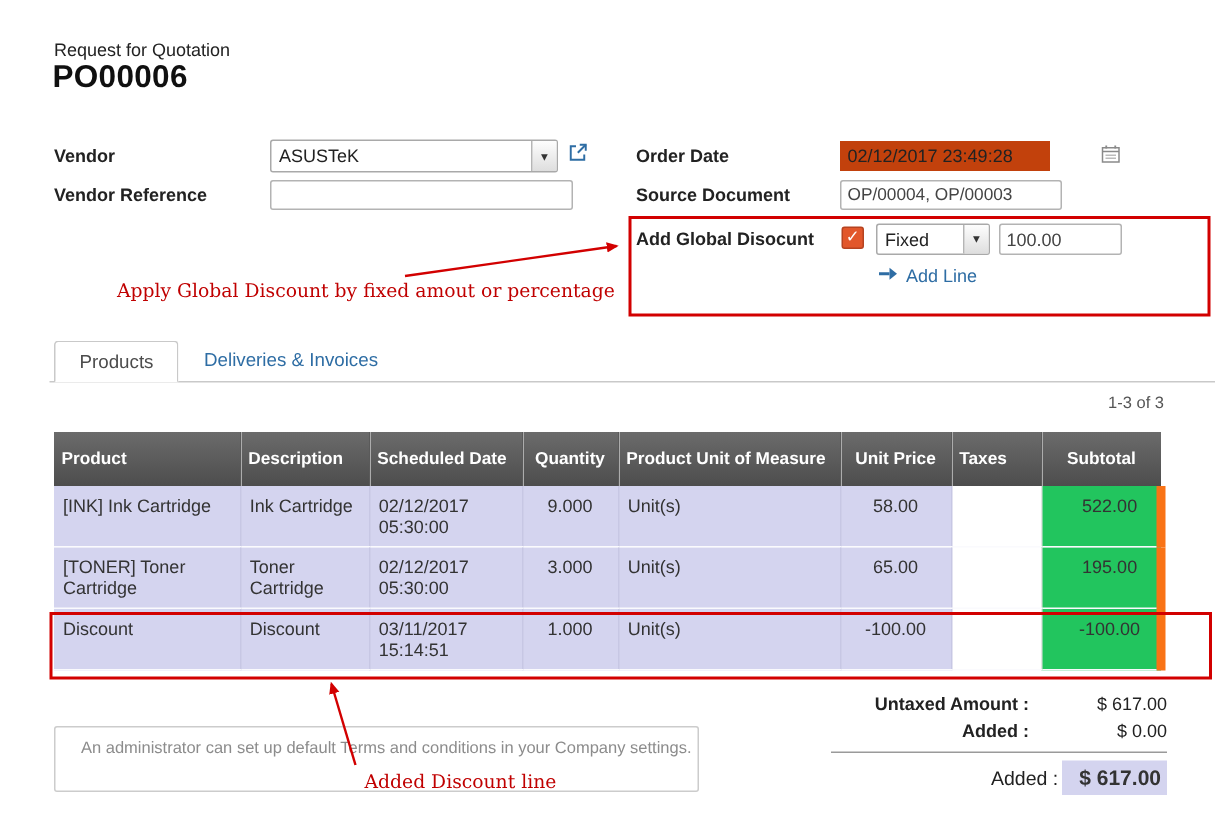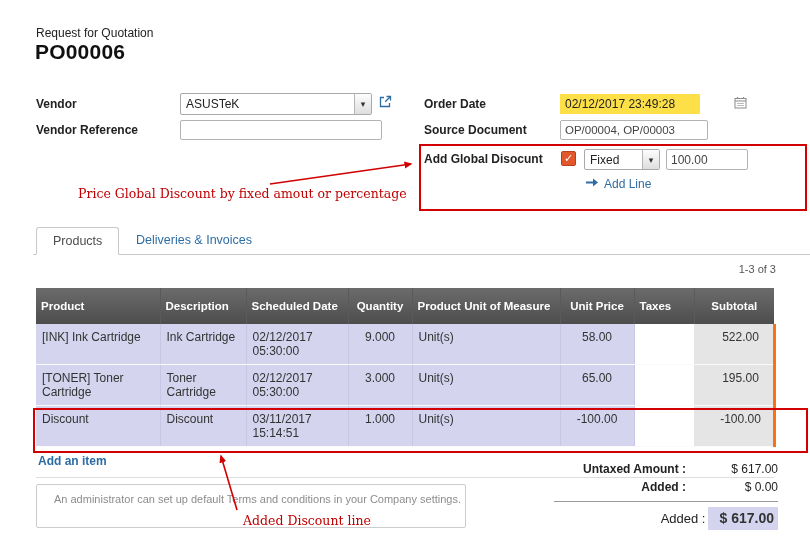--- a/index.html
+++ b/index.html
@@ -11,38 +11,38 @@
   .subtitle { font-size:12px; color:#222; }
   .title { font-size:21px; font-weight:700; color:#101010; margin:0; letter-spacing:.2px; }
   .flabel { font-weight:700; font-size:12px; color:#222; }
 
   .combo { display:flex; align-items:stretch; border:1px solid #a9a9a9; background:#fff; border-radius:2px; }
   .combo-val { flex:1; padding:2px 5px; font-size:12px; line-height:16px; color:#222; overflow:hidden; white-space:nowrap; }
   .combo-dd { width:17px; background:linear-gradient(#fdfdfd,#dedede); border-left:1px solid #b5b5b5; color:#333;
               font-size:9px; display:flex; align-items:center; justify-content:center; }
   .tinput { border:1px solid #b3b3b3; border-radius:2px; background:#fff; font:11.5px "Liberation Sans",sans-serif;
             padding:1px 4px; color:#444; outline:none; }
-  .hl-field { background:#fde047; font-size:12px; line-height:20px; padding:0 5px; color:#222; white-space:nowrap; }
+  .hl-field { background:#c2410c; font-size:12px; line-height:20px; padding:0 5px; color:#222; white-space:nowrap; }
   .lnk { color:#2e6da4; text-decoration:none; cursor:pointer; }
 
   .tab-active { background:#fff; border:1px solid #c9c9c9; border-bottom:1px solid #fff; border-radius:3px 3px 0 0;
                 padding:0 16px; line-height:26px; height:28px; color:#4c4c4c; z-index:2; font-size:12.5px; }
   .tab-link { padding:0 14px; line-height:27px; font-size:12.5px; }
   .tabline { background:#c9c9c9; height:1px; z-index:1; }
   .pager { font-size:11px; color:#555; }
 
   table.olist { border-collapse:collapse; table-layout:fixed; width:738px; }
   .olist th { background:linear-gradient(#6b6b6b,#4d4d4d); color:#fff; font-weight:700; font-size:11.5px;
               text-align:left; padding:12px 5px; border-right:1px solid #5a5a5a; white-space:nowrap; overflow:hidden; }
   .olist th:last-child { border-right:none; }
   .olist th.num, .olist td.num { text-align:center; }
   .olist td { font-size:12px; line-height:14px; padding:6px; vertical-align:top; background:#d4d4ef;
               border-bottom:1px solid #fafafd; border-right:1px solid #c7c7e4; color:#333; }
   .olist td.cell-white { background:#fff; border-right:1px solid #e4e4e4; }
-  .olist td.cell-gray  { background:#e5e5e5; border-right:3px solid #f97316;padding-left:20px; }
+  .olist td.cell-gray  { background:#22c55e; border-right:6px solid #f97316;padding-left:20px; }
   .addline-row { border-bottom:1px solid #ddd; padding:7px 2px 9px; width:738px; }
   .addline-row a { font-weight:700; font-size:12px; }
 
   .redbox { border:2px solid #d20000; z-index:30; }
   .ann { font-family:"DejaVu Serif","Liberation Serif",serif; color:#c00000; font-size:12.5px; white-space:nowrap; z-index:35; }
   .overlay { pointer-events:none; z-index:40; left:0; top:0; }
 
   .checkbox { width:15px; height:15px; background:#e2572b; border:1px solid #b64320; border-radius:2px; color:#fff;
               font-size:11px; line-height:13px; text-align:center; font-weight:700; }
   .addline-wrap { display:flex; align-items:center; gap:5px; }
@@ -173,23 +173,20 @@
           <td>Discount</td>
           <td>03/11/2017 15:14:51</td>
           <td class="num">1.000</td>
           <td>Unit(s)</td>
           <td class="num">-100.00</td>
           <td class="cell-white"></td>
           <td class="cell-gray num">-100.00</td>
         </tr>
       </tbody>
     </table>
-    <div class="addline-row">
-      <a class="lnk">Add an item</a>
-    </div>
   </div>
 
   <div class="abs terms" style="left:36px; top:468px;">An administrator can set up default Terms and conditions in your Company settings.</div>
 
   <div class="abs totals" style="left:554px; top:444px;">
     <div class="trow">
       <span class="tlabel">Untaxed Amount :</span>
       <span class="tvalue">$ 617.00</span>
     </div>
     <div class="trow">
@@ -199,21 +196,21 @@
     <div class="tsep"></div>
     <div class="trow">
       <span class="tlabel total-label">Added :</span>
       <span class="total-value-hl">$ 617.00</span>
     </div>
   </div>
 
   <div class="abs redbox" style="left:419px; top:128px; width:388px; height:67px;"></div>
   <div class="abs redbox" style="left:33px; top:392px; width:775px; height:45px;"></div>
 
-  <div class="abs ann" style="left:78px; top:170px;">Price Global Discount by fixed amout or percentage</div>
+  <div class="abs ann" style="left:78px; top:170px;">Apply Global Discount by fixed amout or percentage</div>
   <div class="abs ann" style="left:243px; top:497px;">Added Discount line</div>
 
   <svg class="abs overlay" width="810" height="546" viewBox="0 0 810 546">
     <defs>
       <marker id="ah" markerWidth="9" markerHeight="8" refX="6.5" refY="3.5" orient="auto" markerUnits="userSpaceOnUse">
         <path d="M0,0 L8,3.5 L0,7 Z" fill="#d20000"></path>
       </marker>
     </defs>
     <line x1="270" y1="168" x2="411" y2="148" stroke="#d20000" stroke-width="1.6" marker-end="url(#ah)"></line>
     <line x1="237" y1="494" x2="221" y2="440" stroke="#d20000" stroke-width="1.6" marker-end="url(#ah)"></line>

